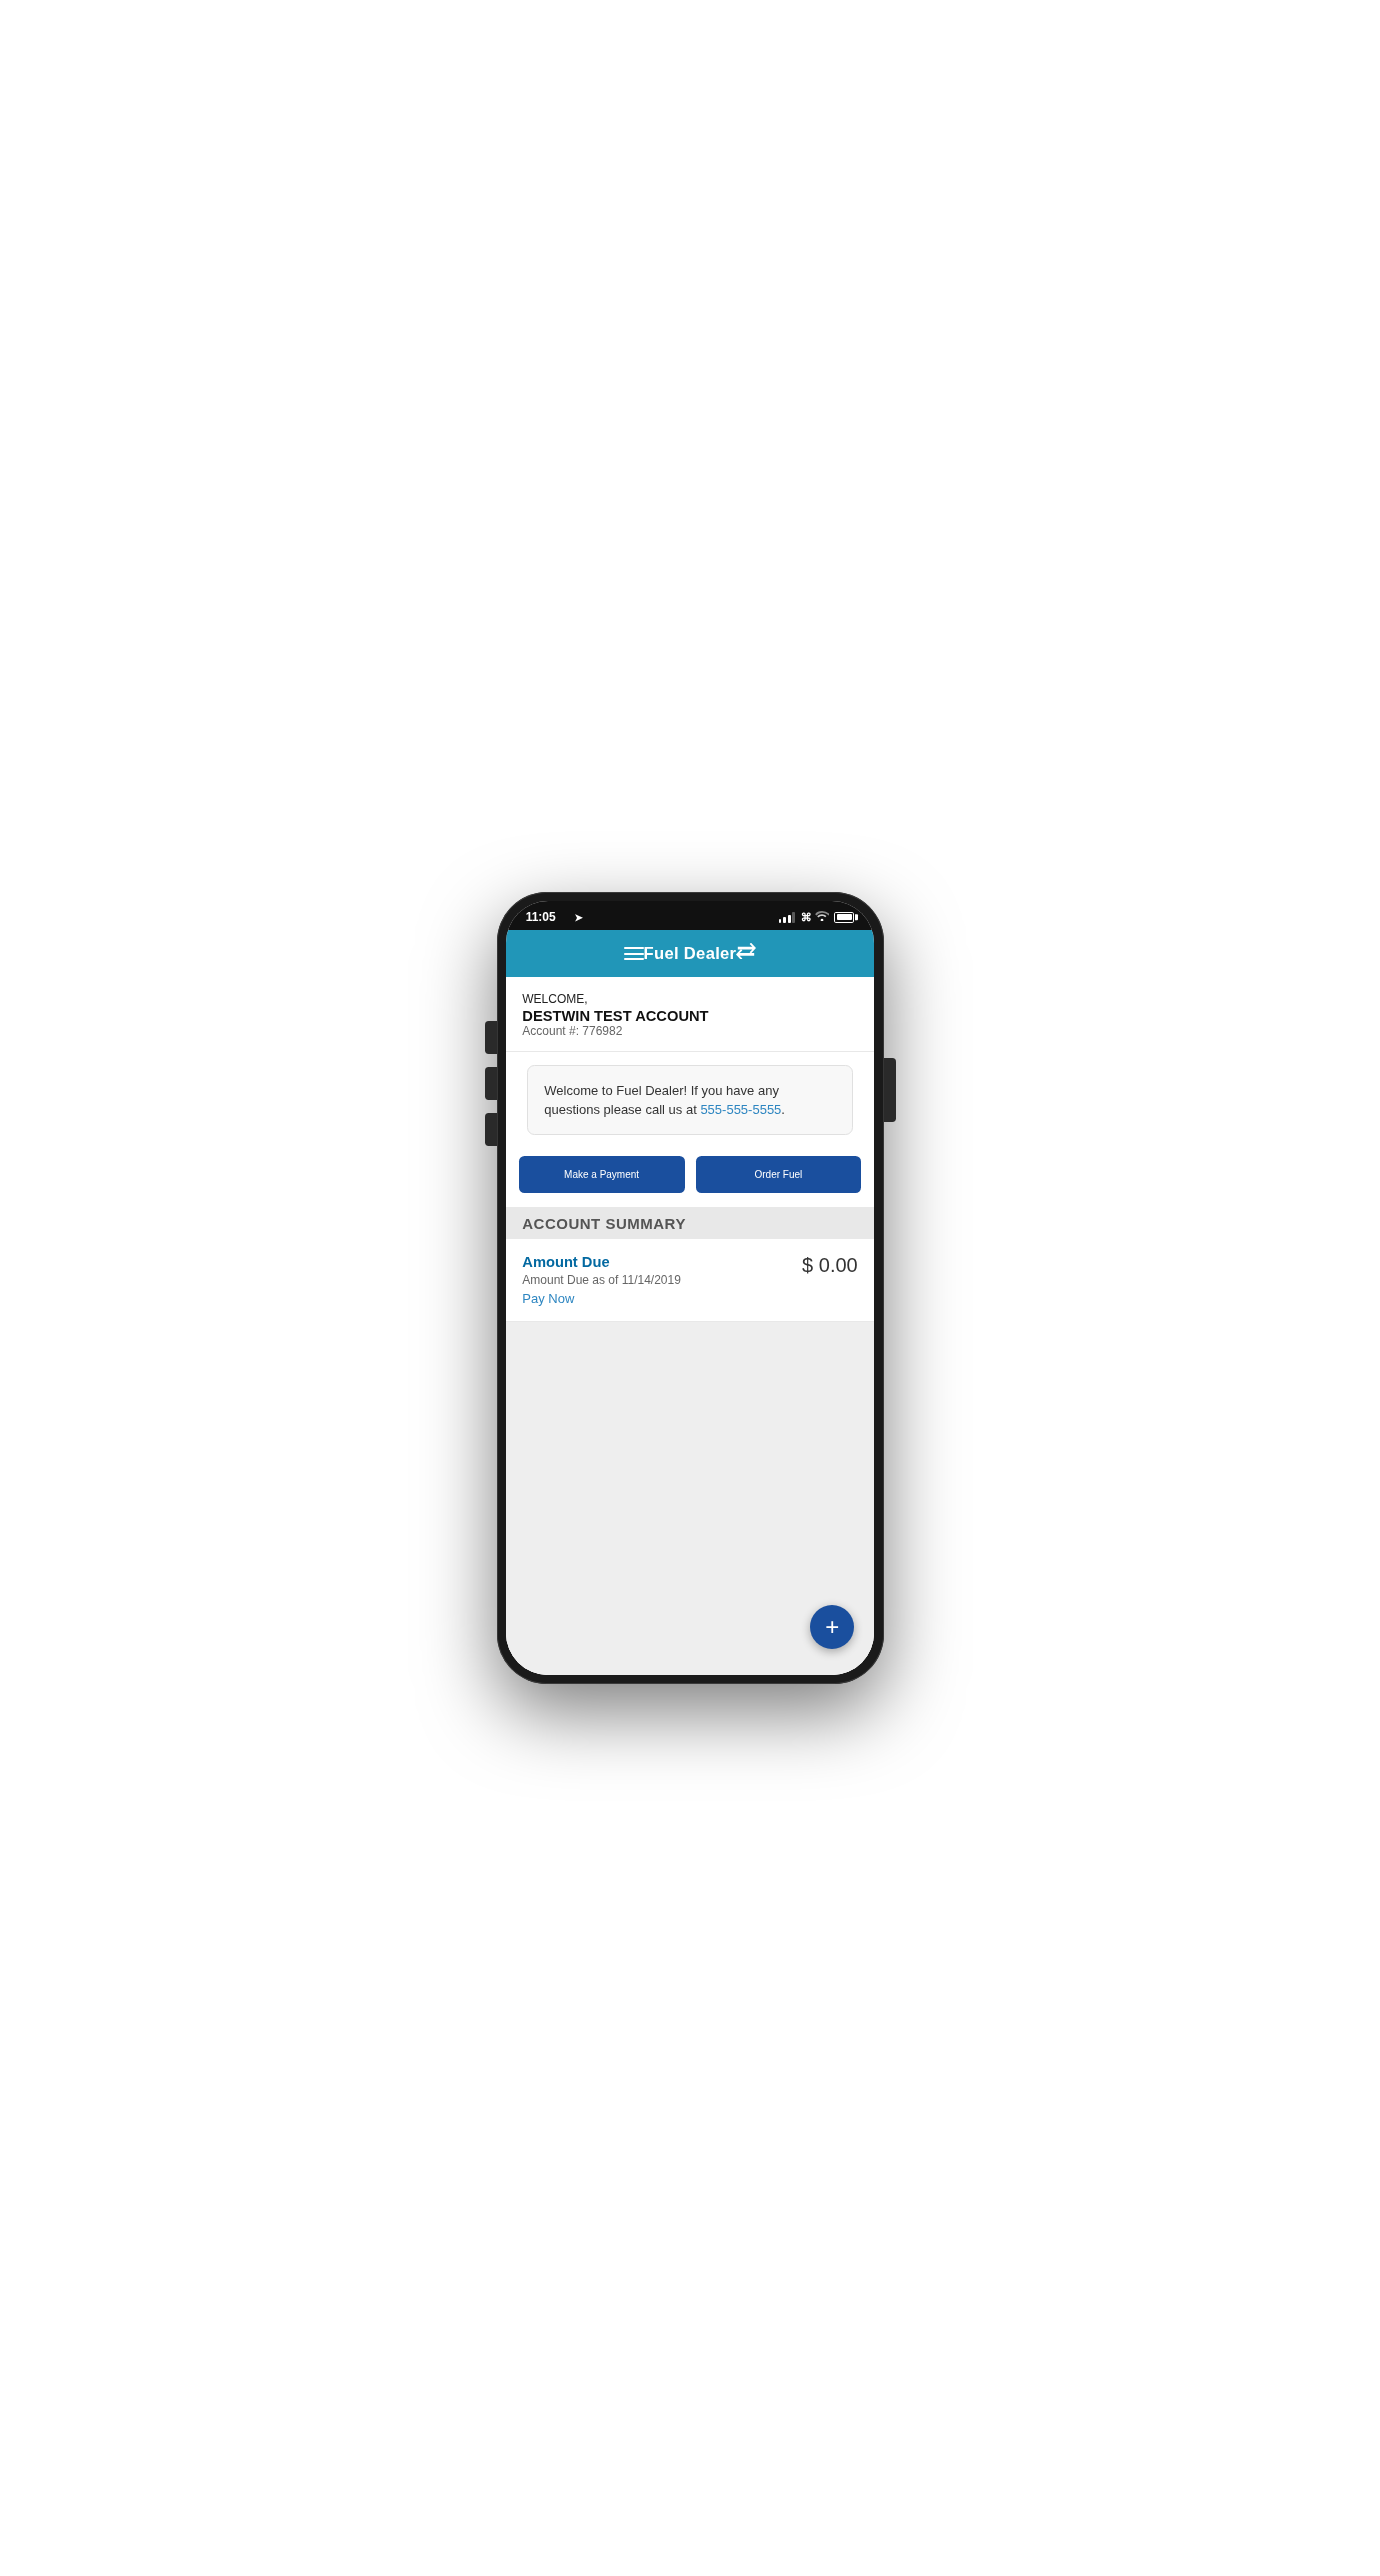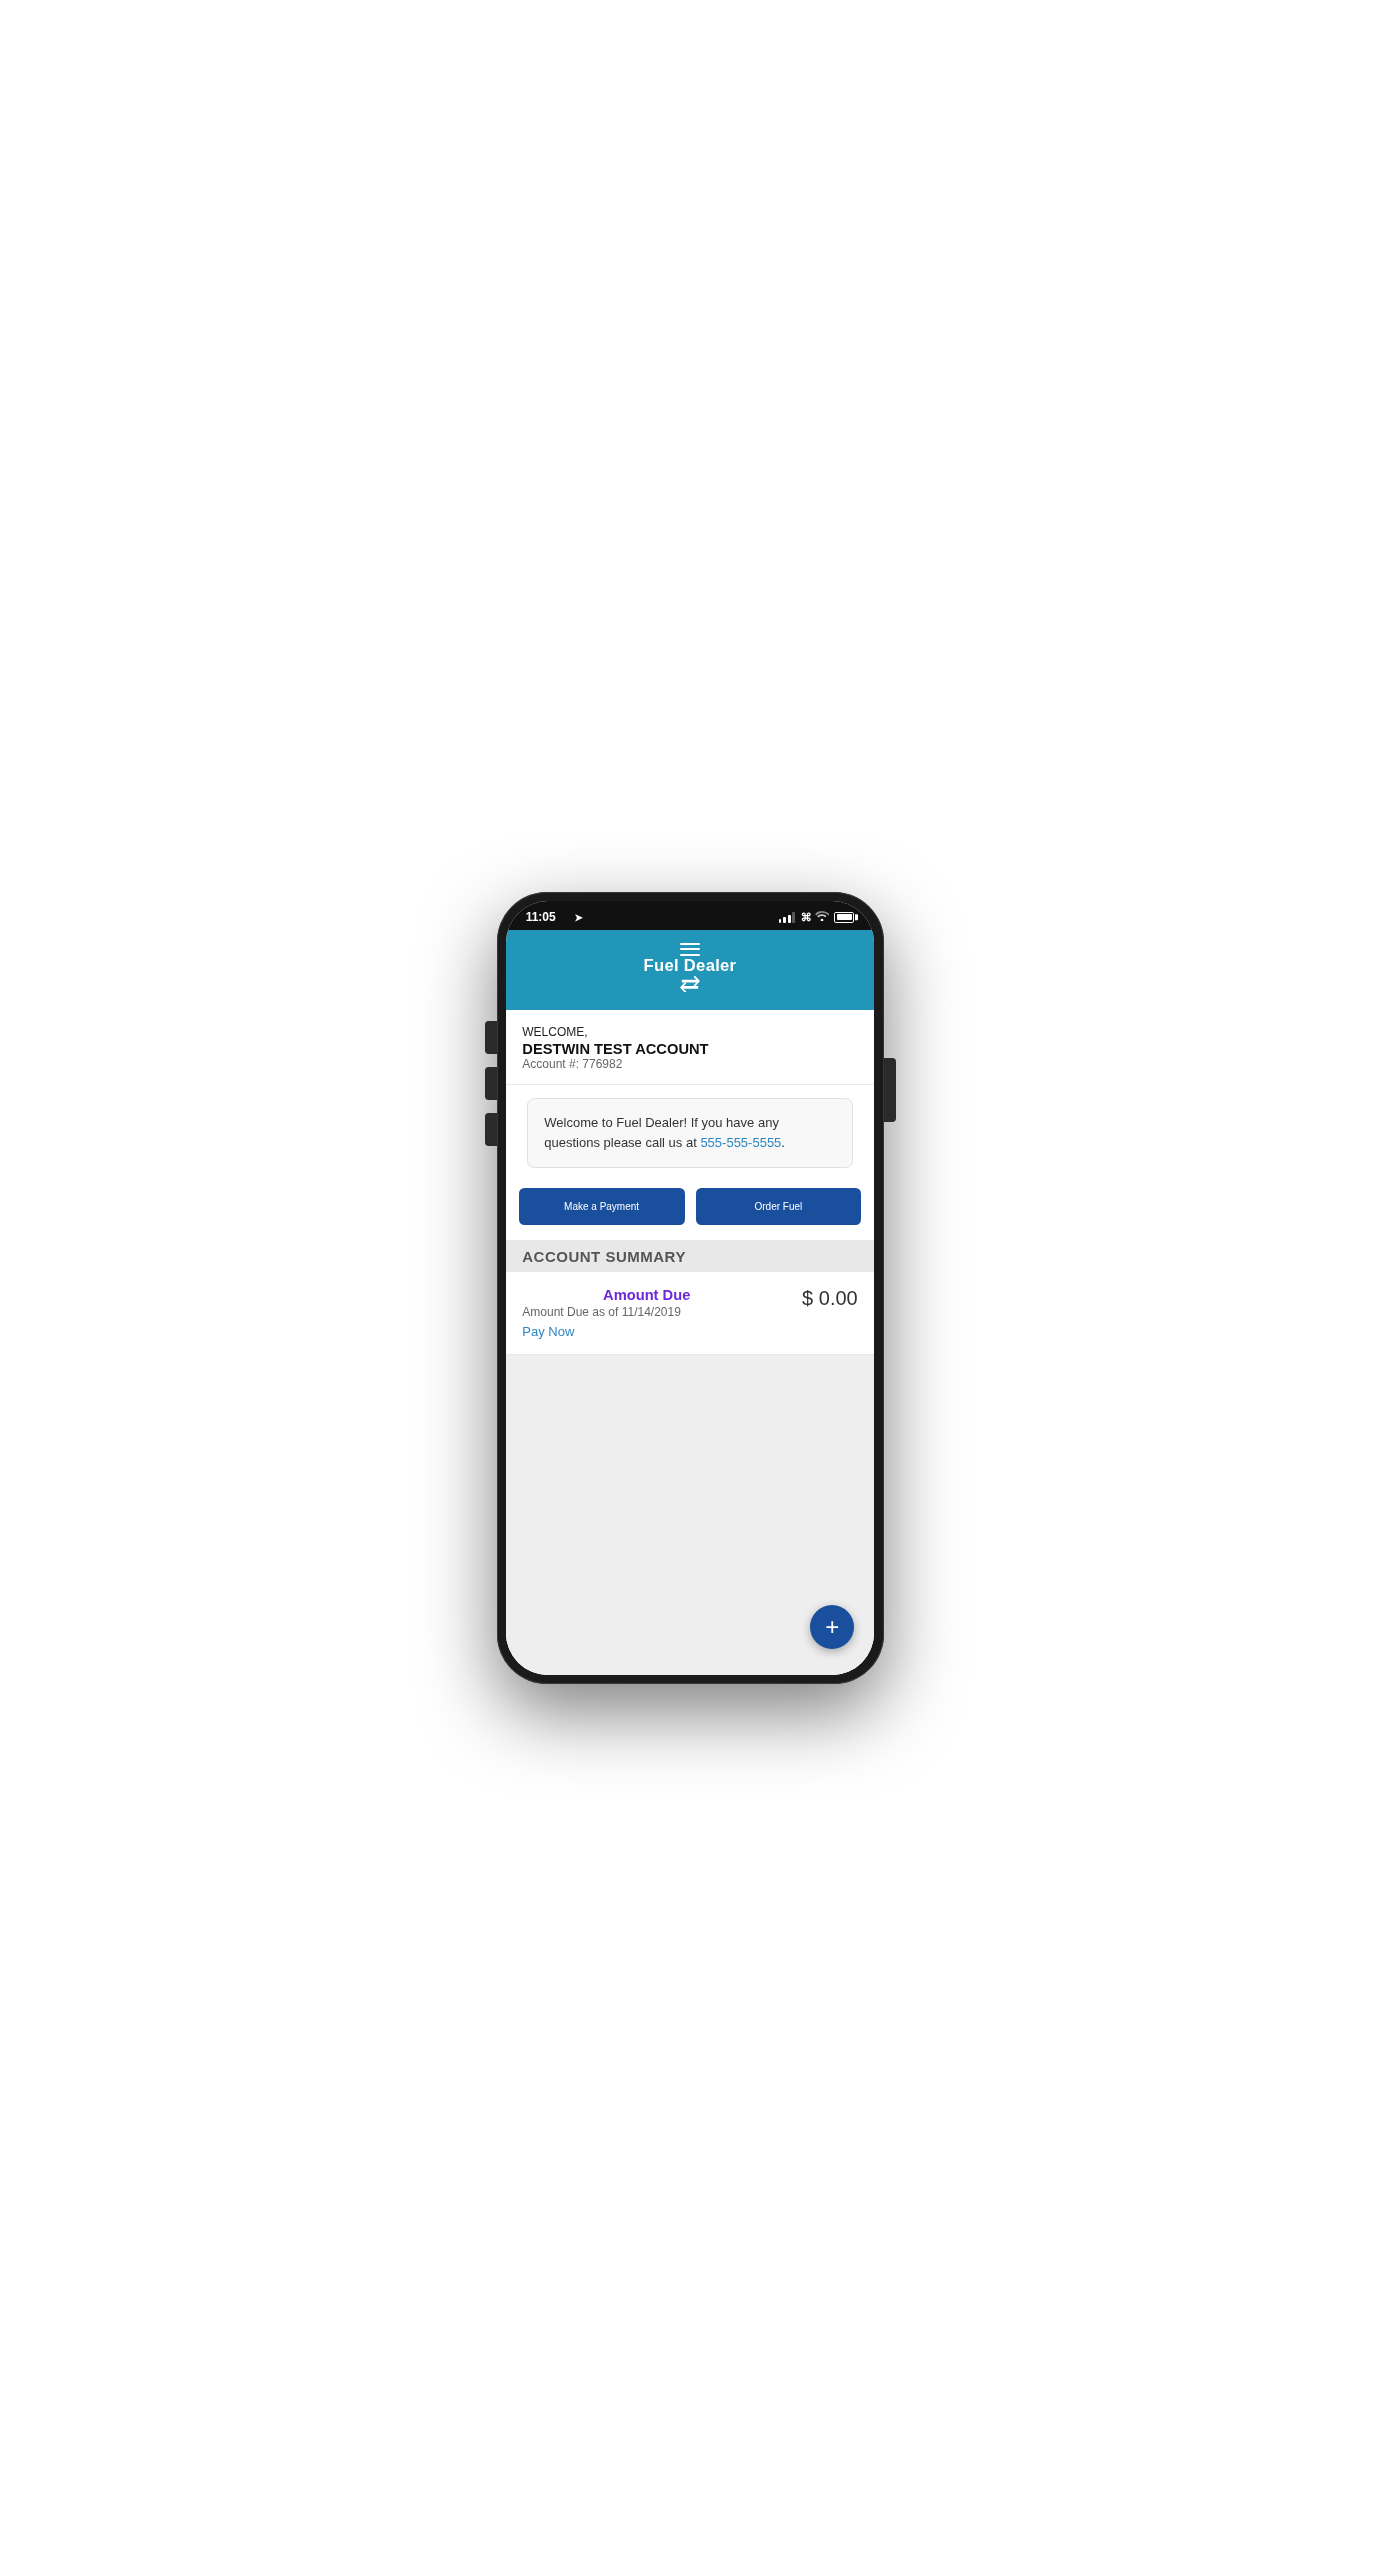--- a/index.html
+++ b/index.html
@@ -128,24 +128,23 @@
       height: 100%;
       width: 100%;
       border-radius: 0.9px;
     }
 
     
     .top-nav {
       background: #2196b8;
       display: flex;
       align-items: center;
-      justify-content: space-between;
+      justify-content: center;
       padding: 13px 29px;
       flex-shrink: 0;
-      flex-direction: column;
     }
 
     .nav-menu-icon {
       color: #fff;
       font-size: 18.4px;
       cursor: pointer;
       display: flex;
       flex-direction: column;
       gap: 3.7px;
     }
@@ -267,23 +266,22 @@
       align-items: flex-start;
     }
 
     .summary-row-left {
       flex: 1;
     }
 
     .summary-row-title {
       font-size: 14.7px;
       font-weight: 700;
-      color: #6d28d9;
+      color: #0369a1;
       margin-bottom: 2.8px;
-      text-align: center;
     }
 
     .summary-row-subtitle {
       font-size: 12px;
       color: #666;
       margin-bottom: 3.7px;
     }
 
     .summary-row-link {
       color: #2e86c1;

